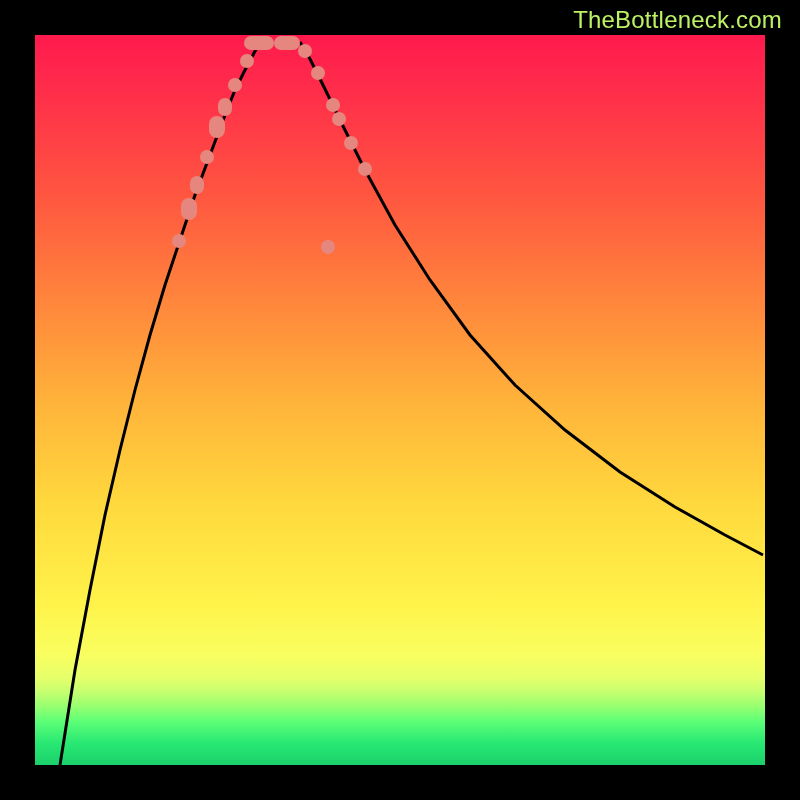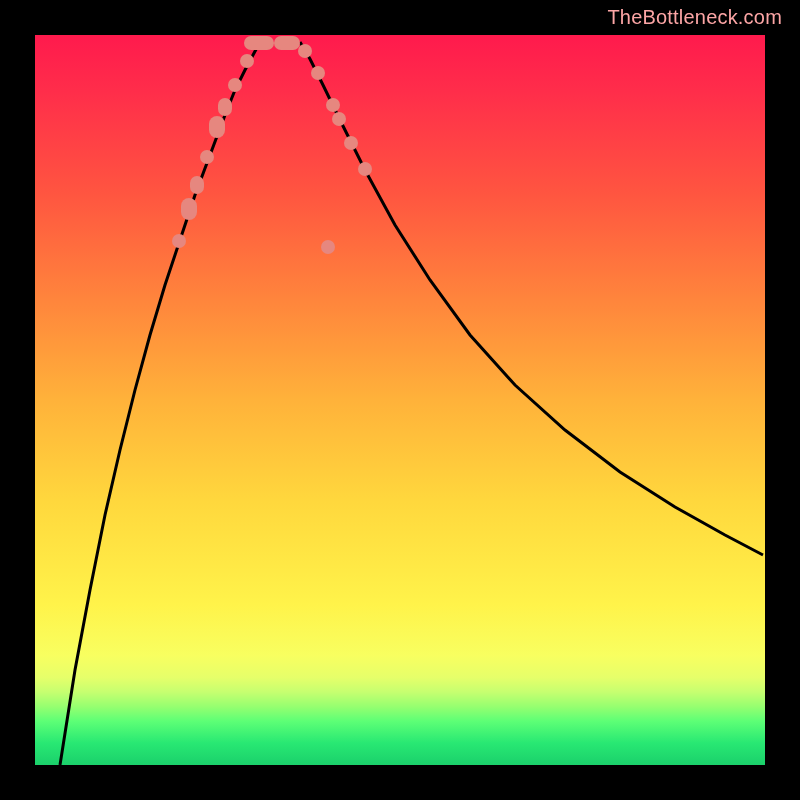--- a/index.html
+++ b/index.html
@@ -43,22 +43,22 @@
       #96ff70 92%,
       #5dff76 94%,
       #28e873 97%,
       #1bd06b 100%);
   }
   .watermark {
     position: absolute;
     top: 6px;
     right: 18px;
     font-family: Arial, Helvetica, sans-serif;
-    font-size: 20px;
-    color: #fca5a5;
+    font-size: 24px;
+    color: #bef264;
     font-weight: 500;
     letter-spacing: 0.2px;
   }
   svg.curve {
     position: absolute;
     inset: 0;
     width: 100%;
     height: 100%;
   }
   .marker {

